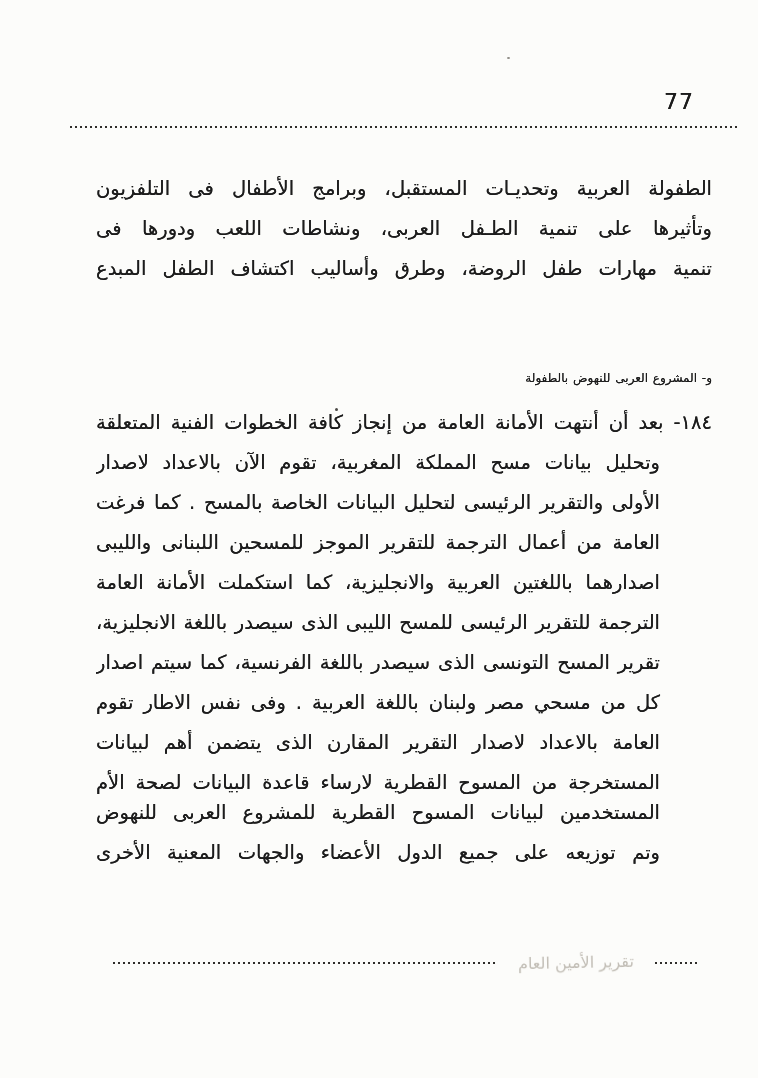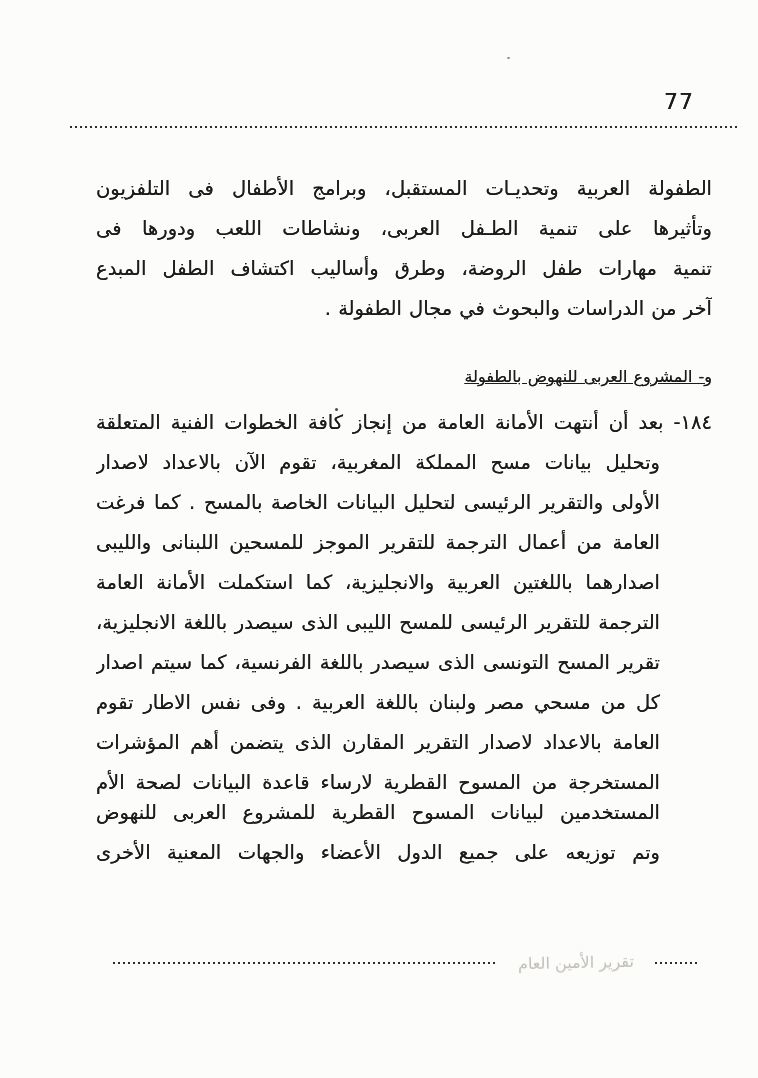--- a/index.html
+++ b/index.html
@@ -41,22 +41,21 @@
     overflow:hidden;
   }
   .line.last{ text-align-last:right; }
   .line.indent{ padding-right:52px; }
   .block-continuation{ top:150px;margin-top:19px; }
   .block-heading{ top:356px; }
   .heading-text{
     display:inline-block;
     padding-bottom:3px;
     border-bottom:1.6px solid #242220;
-    font-size:16px;
-    text-decoration:underline;
+    font-size:12px;
   }
   .block-p184{ top:403px; }
   .block-p185{ top:793px; }
   
   .footer-stamp{
     position:absolute; top:946px; left:500px; width:152px; height:34px;
     color:#b7b2a9; opacity:.85;
     font-size:16px; line-height:34px; text-align:center;
     filter:blur(.7px);
     transform:rotate(-1.2deg);
@@ -76,39 +75,38 @@
 
   <div class="dotrule top-rule"></div>
 
   <div class="speck speck-a"></div>
   <div class="speck speck-b"></div>
 
   <div class="textblock block-continuation">
     <div class="line">الطفولة العربية وتحديـات المستقبل، وبرامج الأطفال فى التلفزيون</div>
     <div class="line">وتأثيرها على تنمية الطـفل العربى، ونشاطات اللعب ودورها فى</div>
     <div class="line">تنمية مهارات طفل الروضة، وطرق وأساليب اكتشاف الطفل المبدع</div>
-    <div class="line last">آخر من الدراسات والبحوث في مجال الطفولة .</div>
   </div>
 
   <div class="textblock block-heading">
     <div class="line last" style="text-align-last:right;">
       <span class="heading-text">و- المشروع العربى للنهوض بالطفولة</span>
     </div>
   </div>
 
   <div class="textblock block-p184">
     <div class="line">١٨٤- بعد أن أنتهت الأمانة العامة من إنجاز كافة الخطوات الفنية المتعلقة بجمع</div>
     <div class="line indent">وتحليل بيانات مسح المملكة المغربية، تقوم الآن بالاعداد لاصدار التقرير</div>
     <div class="line indent">الأولى والتقرير الرئيسى لتحليل البيانات الخاصة بالمسح . كما فرغت الأمانة</div>
     <div class="line indent">العامة من أعمال الترجمة للتقرير الموجز للمسحين اللبنانى والليبى وسيتم</div>
     <div class="line indent">اصدارهما باللغتين العربية والانجليزية، كما استكملت الأمانة العامة أعمال</div>
     <div class="line indent">الترجمة للتقرير الرئيسى للمسح الليبى الذى سيصدر باللغة الانجليزية، وكذلك</div>
     <div class="line indent">تقرير المسح التونسى الذى سيصدر باللغة الفرنسية، كما سيتم اصدار تقرير</div>
     <div class="line indent">كل من مسحي مصر ولبنان باللغة العربية . وفى نفس الاطار تقوم الأمانة</div>
-    <div class="line indent">العامة بالاعداد لاصدار التقرير المقارن الذى يتضمن أهم المؤشرات</div>
+    <div class="line indent">العامة بالاعداد لاصدار التقرير المقارن الذى يتضمن أهم لبيانات</div>
     <div class="line indent last">المستخرجة من المسوح القطرية لارساء قاعدة البيانات لصحة الأم والطفل .</div>
   </div>
 
   <div class="textblock block-p185">
     <div class="line indent">المستخدمين لبيانات المسوح القطرية للمشروع العربى للنهوض بالطفولة،</div>
     <div class="line indent">وتم توزيعه على جميع الدول الأعضاء والجهات المعنية الأخرى لاستطلاع</div>
   </div>
 
   <div class="dotrule footer-rule-long"></div>
   <div class="footer-stamp">تقرير الأمين العام</div>

